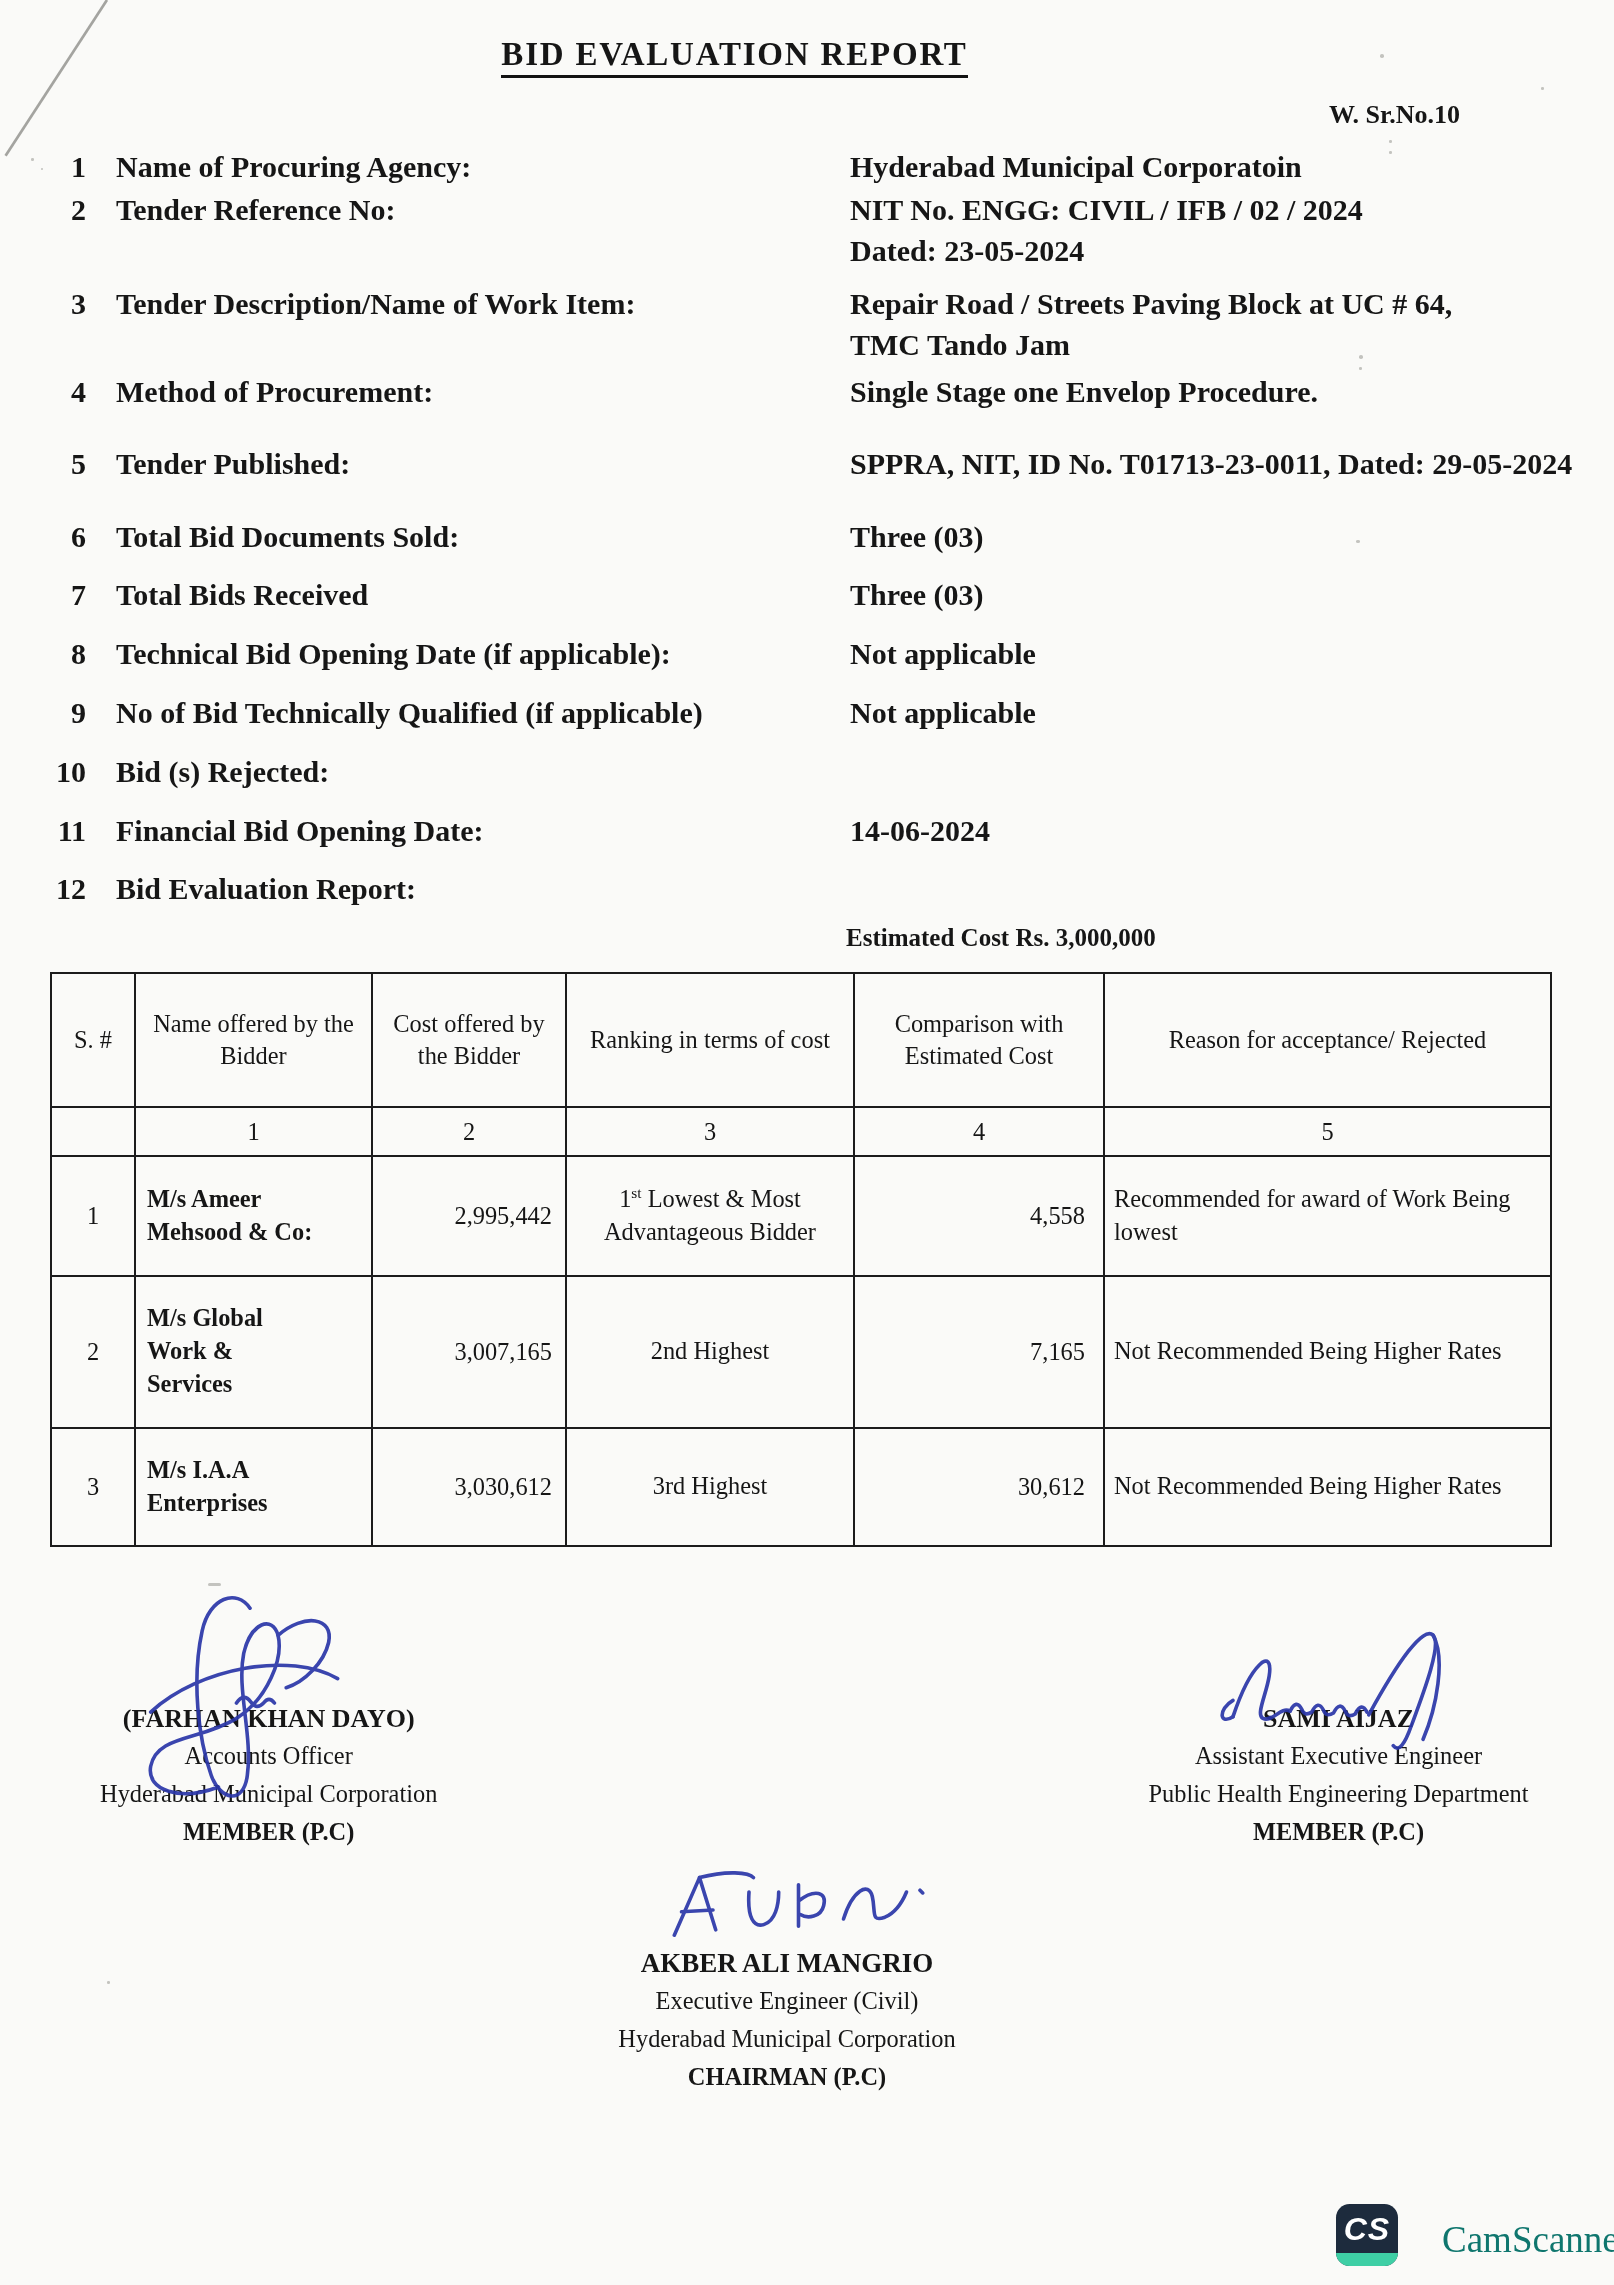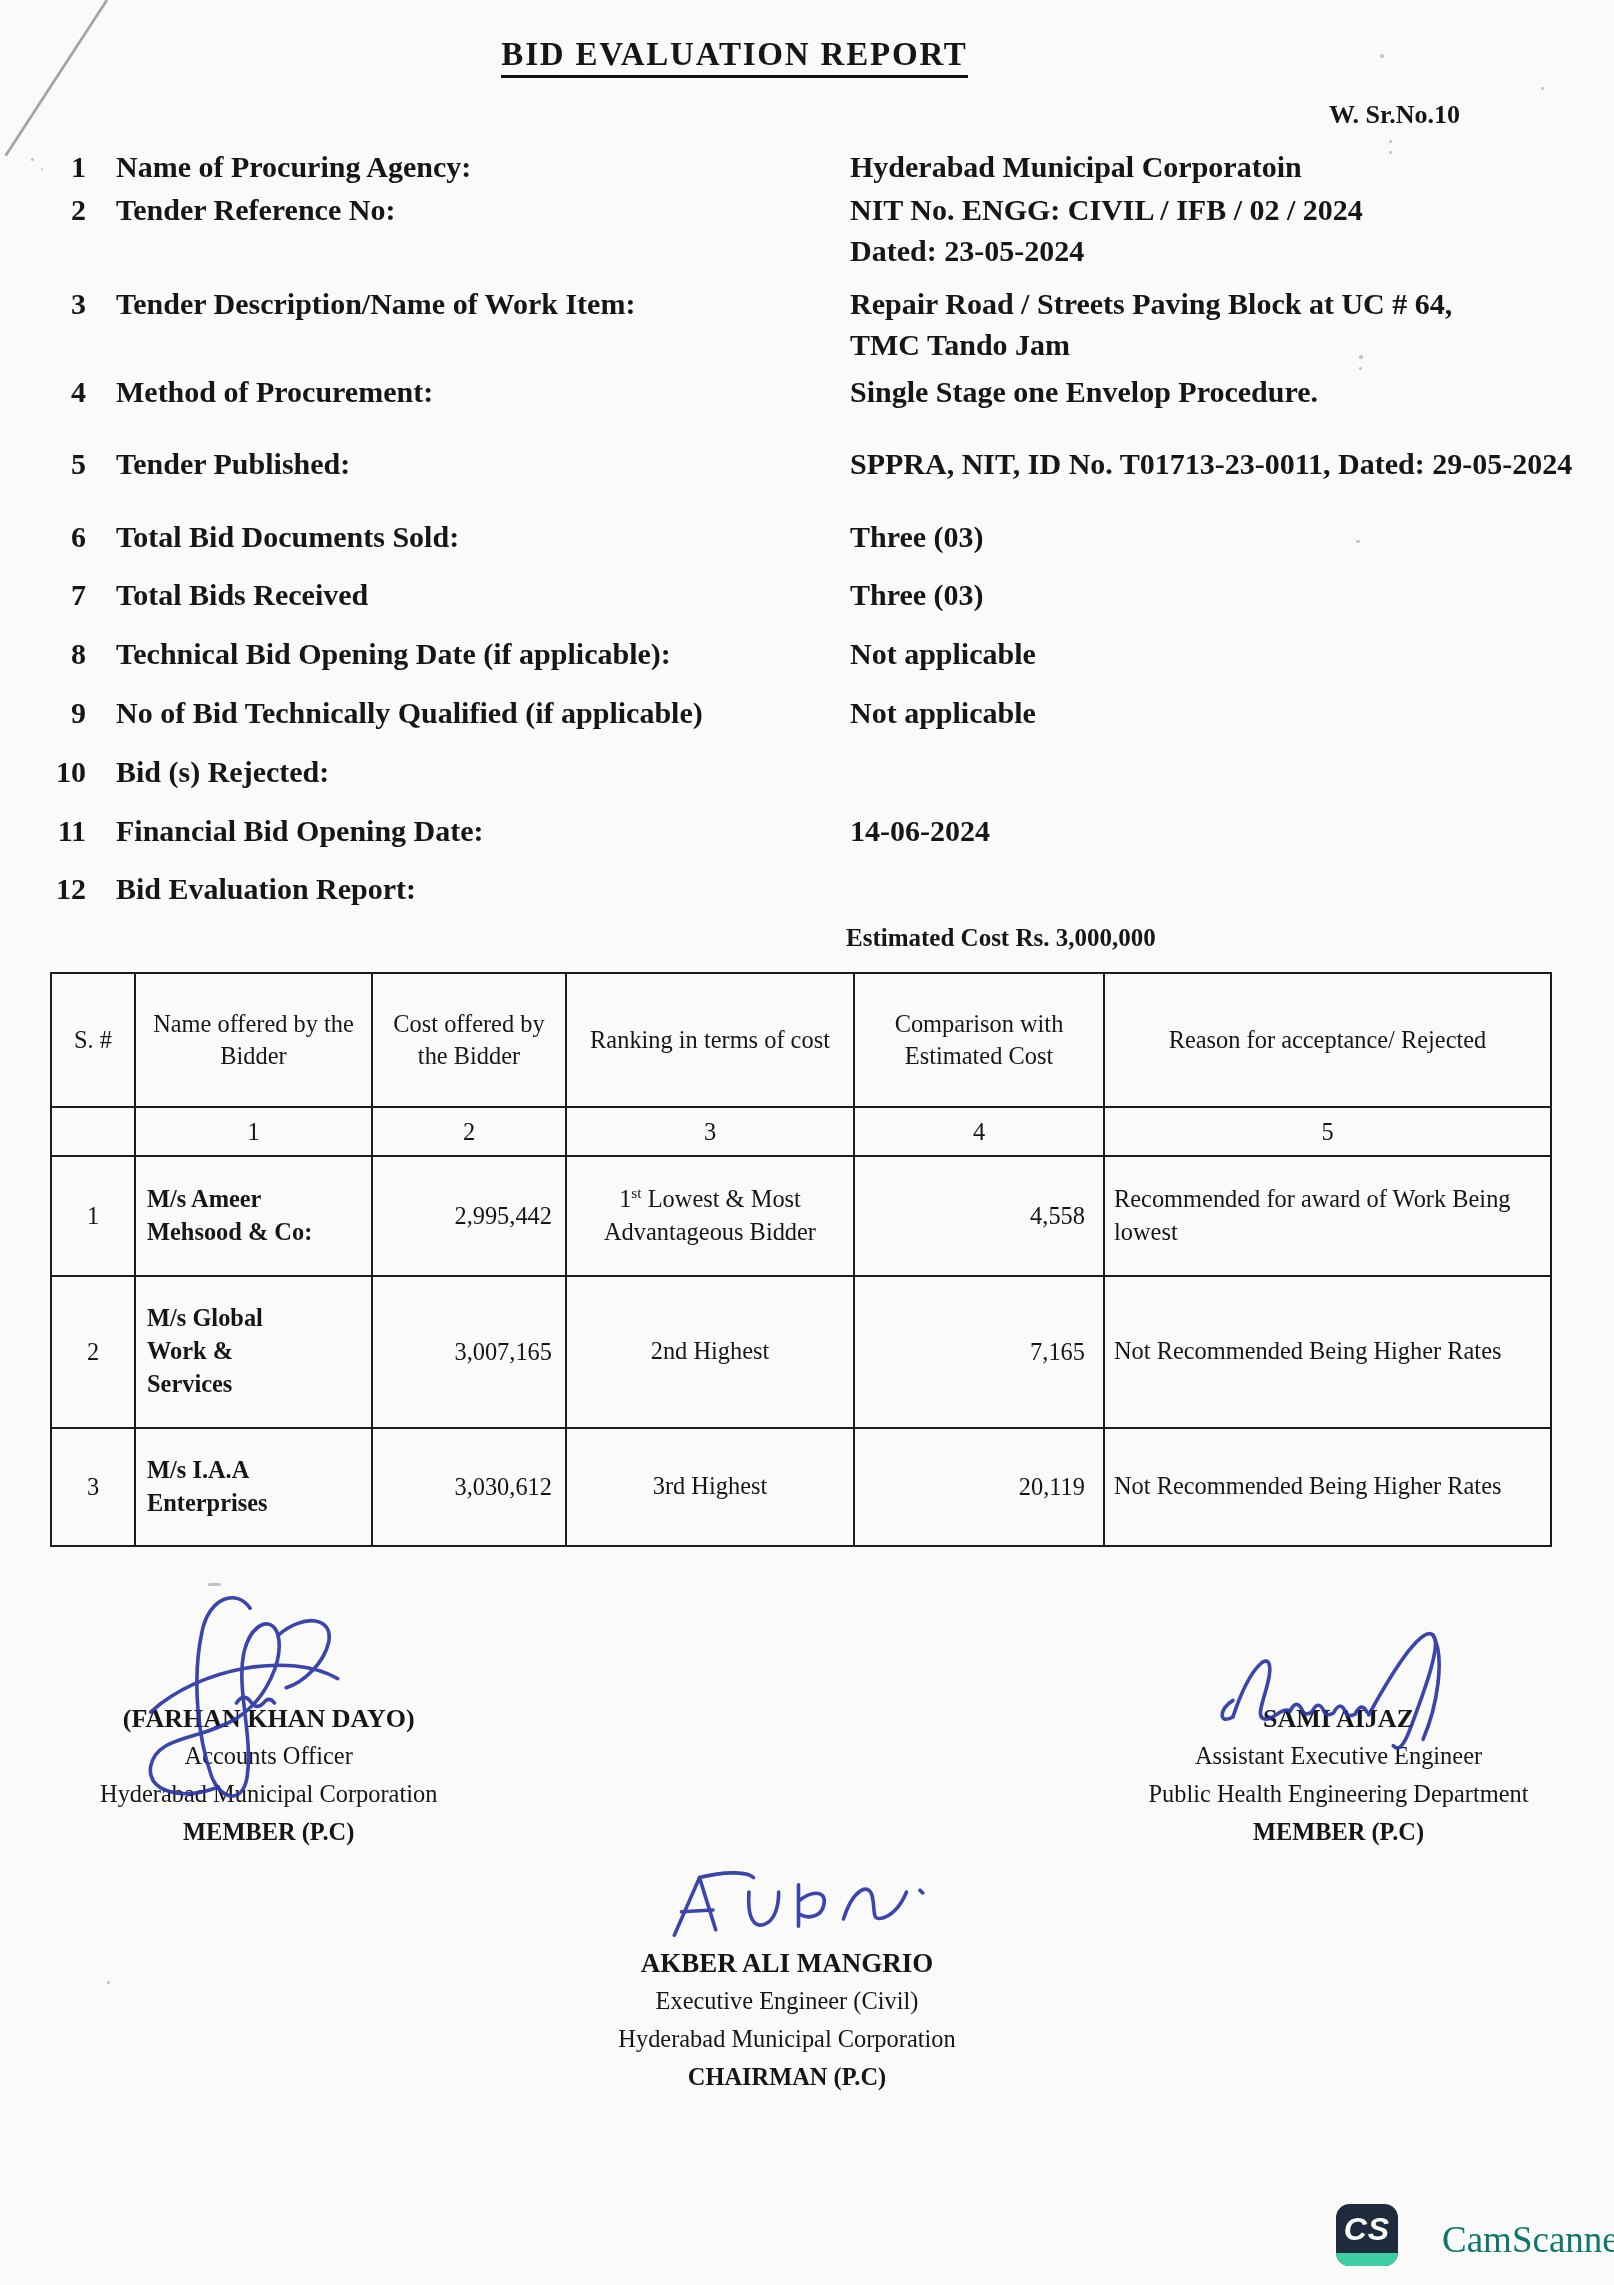--- a/index.html
+++ b/index.html
@@ -178,21 +178,21 @@
         <td class="c-rank"><span>2nd Highest</span><sup></sup><span></span></td>
         <td class="c-comp">7,165</td>
         <td class="c-reason">Not Recommended Being Higher Rates</td>
       </tr>
       <tr class="r3">
         <td class="c-sn">3</td>
         <td class="c-name">M/s I.A.A
 Enterprises</td>
         <td class="c-cost">3,030,612</td>
         <td class="c-rank"><span>3rd Highest</span><sup></sup><span></span></td>
-        <td class="c-comp">20,119</td>
+        <td class="c-comp">30,612</td>
         <td class="c-reason">Not Recommended Being Higher Rates</td>
       </tr>
     </tbody>
       </table>
   </div>
 
   <div class="sig-block sig-left">
     <div class="name">(FARHAN KHAN DAYO)</div>
     <div class="line">Accounts Officer</div>
     <div class="line">Hyderabad Municipal Corporation</div>

